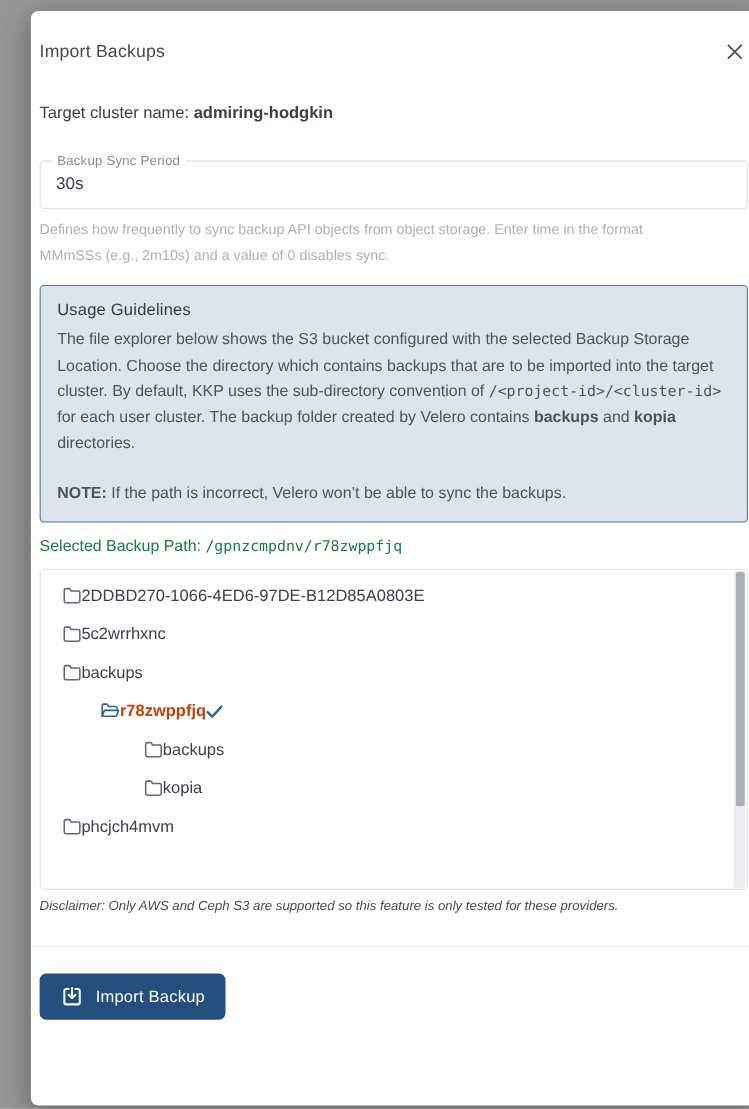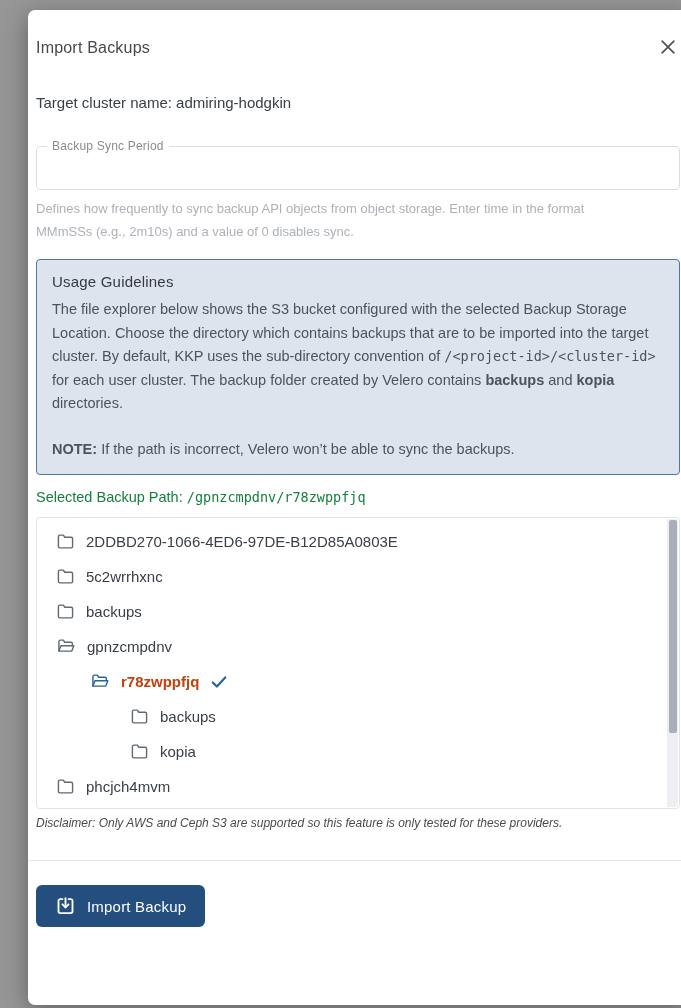--- a/index.html
+++ b/index.html
@@ -25,21 +25,21 @@
     padding-top: 26px;
     display: flex; justify-content: space-between; align-items: center;
   }
   .dlg-title { font-size: 16px; font-weight: 500; color: #44494f; letter-spacing: .2px; }
   .close-btn {
     background: none; border: none; cursor: pointer;
     width: 24px; height: 24px; display: flex; align-items: center; justify-content: center;
     color: #4b5157;
   }
   .target-line { margin-top: 34px; font-size: 15px; color: #3a4047; }
-  .target-line b { font-weight: 400; margin-top: 32px; }
+  .target-line b { font-weight: 700; margin-top: 32px; }
 
   .mat-field {
     position: relative;
     border: 1px solid #dcdee1;
     border-radius: 4px;
     height: 44px;
     display: flex; align-items: center;
     padding: 0 14px;
   }
   .mat-field.select { margin-top: 33px; cursor: pointer; }
@@ -81,21 +81,21 @@
   .tree-scrollbar {
     position: absolute; top: 1px; right: 1px; bottom: 1px;
     width: 11px; background: #edeff2; border-radius: 0 3px 3px 0;
   }
   .tree-thumb {
     position: absolute; top: 1px; left: 1.5px;
     width: 8px; height: 74%;
     background: #a8afb9; border-radius: 2px;
   }
   .tree-row {
-    height: 35px; display: flex; align-items: center; gap: 12px;
+    height: 35px; display: flex; align-items: center; 
     font-size: 15px; color: #3a4047; cursor: pointer;
   }
   .tree-row .f-icon { color: #5f6a72; display: flex; align-items: center; }
   .tree-row.lv0 { padding-left: 20px; }
   .tree-row.lv1 { padding-left: 54px; }
   .tree-row.lv2 { padding-left: 94px; }
   .tree-row.selected { color: #c2410c; font-weight: 700; }
   .tree-row.selected .f-icon { color: #2a6496; }
   .tree-row .check { color: #2a6496; display: flex; align-items: center; margin-left: -2px; }
 
@@ -127,20 +127,21 @@
           </svg>
       </span>
     </button>
   </div>
 
   <div class="target-line"><span>Target cluster name: </span><b>admiring-hodgkin</b></div>
 
 
   <div class="mat-field input">
     <span class="mat-label">Backup Sync Period</span>
+    <input class="mat-value" value="30s" style="">
   </div>
 
   <div class="hint">Defines how frequently to sync backup API objects from object storage. Enter time in the format MMmSSs (e.g., 2m10s) and a value of 0 disables sync.</div>
 
   <div class="guidelines">
     <h3>Usage Guidelines</h3>
     <p><span>The file explorer below shows the S3 bucket configured with the selected Backup Storage Location. Choose the directory which contains backups that are to be imported into the target cluster. By default, KKP uses the sub-directory convention of </span><span class="mono">/&lt;project-id&gt;/&lt;cluster-id&gt;</span><span> for each user cluster. The backup folder created by Velero contains </span><span class="bold">backups</span><span> and </span><span class="bold">kopia</span><span> directories.</span></p>
     <p class="note"><span class="bold">NOTE:</span><span> If the path is incorrect, Velero won’t be able to sync the backups.</span></p>
   </div>
 
@@ -164,29 +165,20 @@
           </span>
           <span>5c2wrrhxnc</span>
         </div>
         <div class="tree-row lv0">
           <span class="f-icon">
             <svg width="17" height="17" viewBox="0 0 24 24">
               <path d="M22 19a2 2 0 0 1-2 2H4a2 2 0 0 1-2-2V5a2 2 0 0 1 2-2h5l2 3h9a2 2 0 0 1 2 2z" fill="none" stroke="currentColor" stroke-width="2" stroke-linejoin="round"></path>
             </svg>
           </span>
           <span>backups</span>
-        </div>
-        <div class="tree-row lv0">
-          <span class="f-icon">
-            <svg width="18" height="17" viewBox="0 0 24 24" fill="none" stroke="currentColor" stroke-width="2" stroke-linecap="round" stroke-linejoin="round">
-              <path d="M2 18.5V5a2 2 0 0 1 2-2h4.2l2 3H19a2 2 0 0 1 2 2v1.5"></path>
-              <path d="M2 18.5 L4.8 11 H23 l-2.8 7.5 z"></path>
-            </svg>
-          </span>
-          <span>gpnzcmpdnv</span>
         </div>
         <div class="tree-row lv1 selected">
           <span class="f-icon">
             <svg width="18" height="17" viewBox="0 0 24 24" fill="none" stroke="currentColor" stroke-width="2" stroke-linecap="round" stroke-linejoin="round">
               <path d="M2 18.5V5a2 2 0 0 1 2-2h4.2l2 3H19a2 2 0 0 1 2 2v1.5"></path>
               <path d="M2 18.5 L4.8 11 H23 l-2.8 7.5 z"></path>
             </svg>
           </span>
           <span>r78zwppfjq</span>
           <span class="check">

